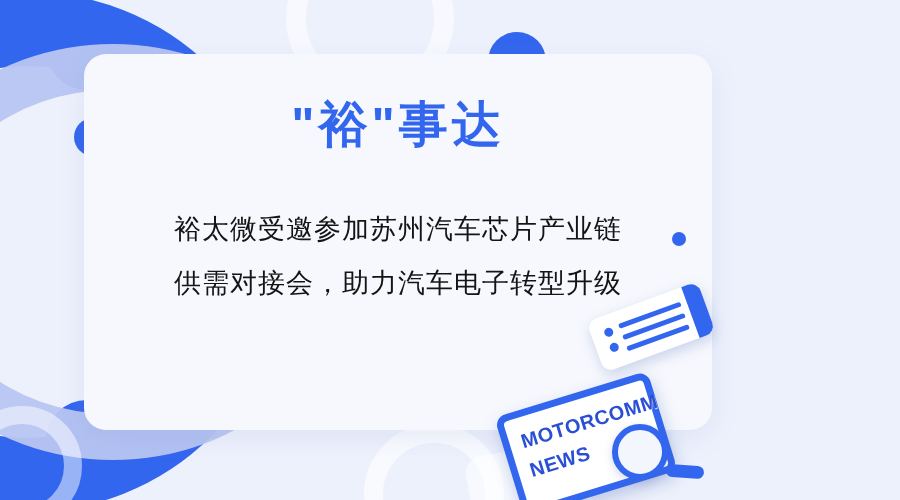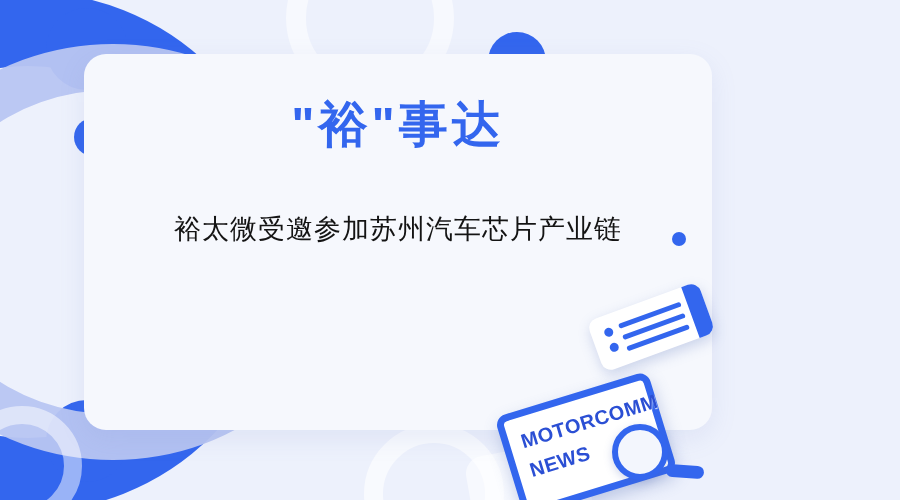--- a/index.html
+++ b/index.html
@@ -263,20 +263,21 @@
     <div class="dot top-right"></div>
     <div class="dot left-mid"></div>
     <div class="dot near-news"></div>
   </div>
 
   <div class="card">
     <div class="card-title">"裕"事达</div>
 
     <div class="card-body">
       <span class="line">裕太微受邀参加苏州汽车芯片产业链</span>
+      <span class="line">供需对接会，助力汽车电子转型升级</span>
     </div>
   </div>
 
   <div class="dot text-side"></div>
 
   <div class="list-card">
     <div class="bdot d1"></div>
     <div class="bdot d2"></div>
     <div class="bline l1"></div>
     <div class="bline l2"></div>

